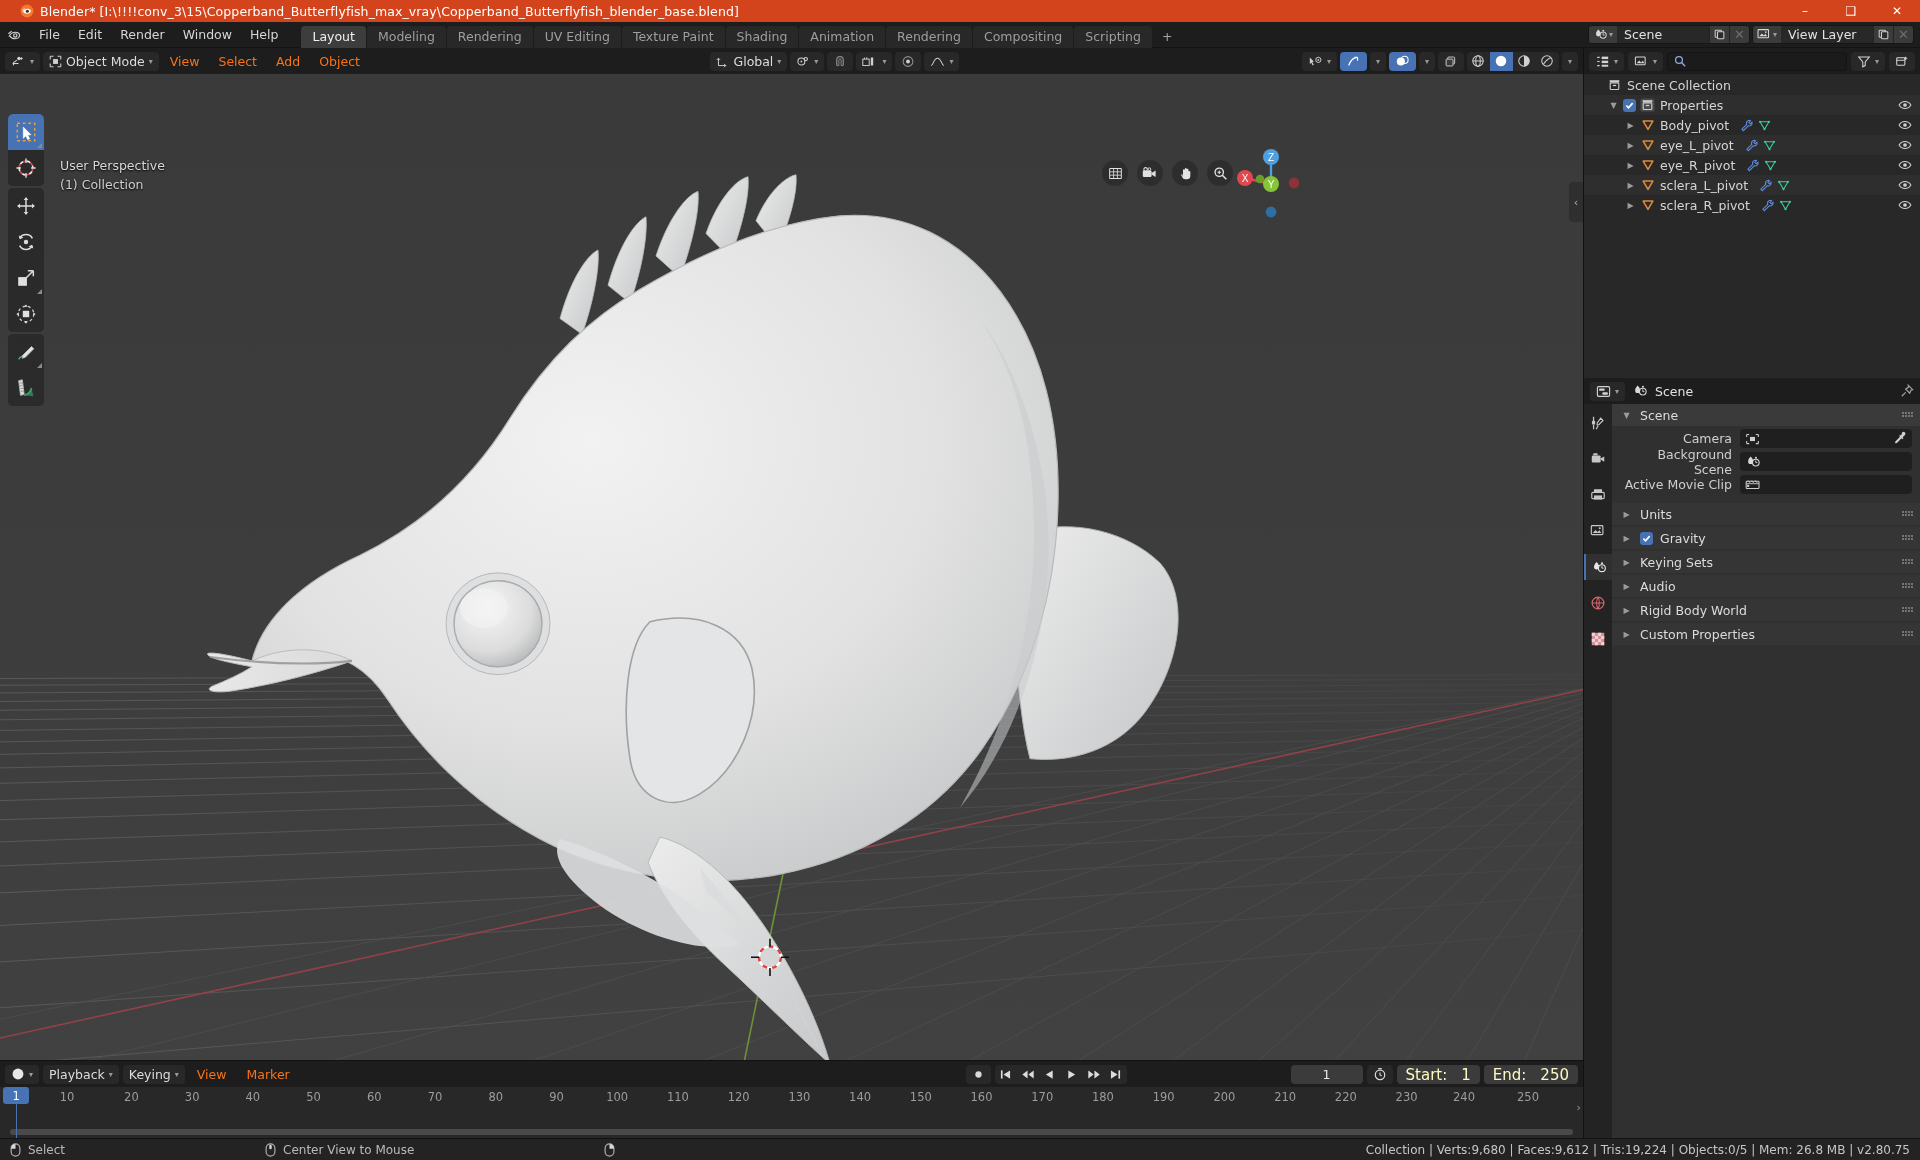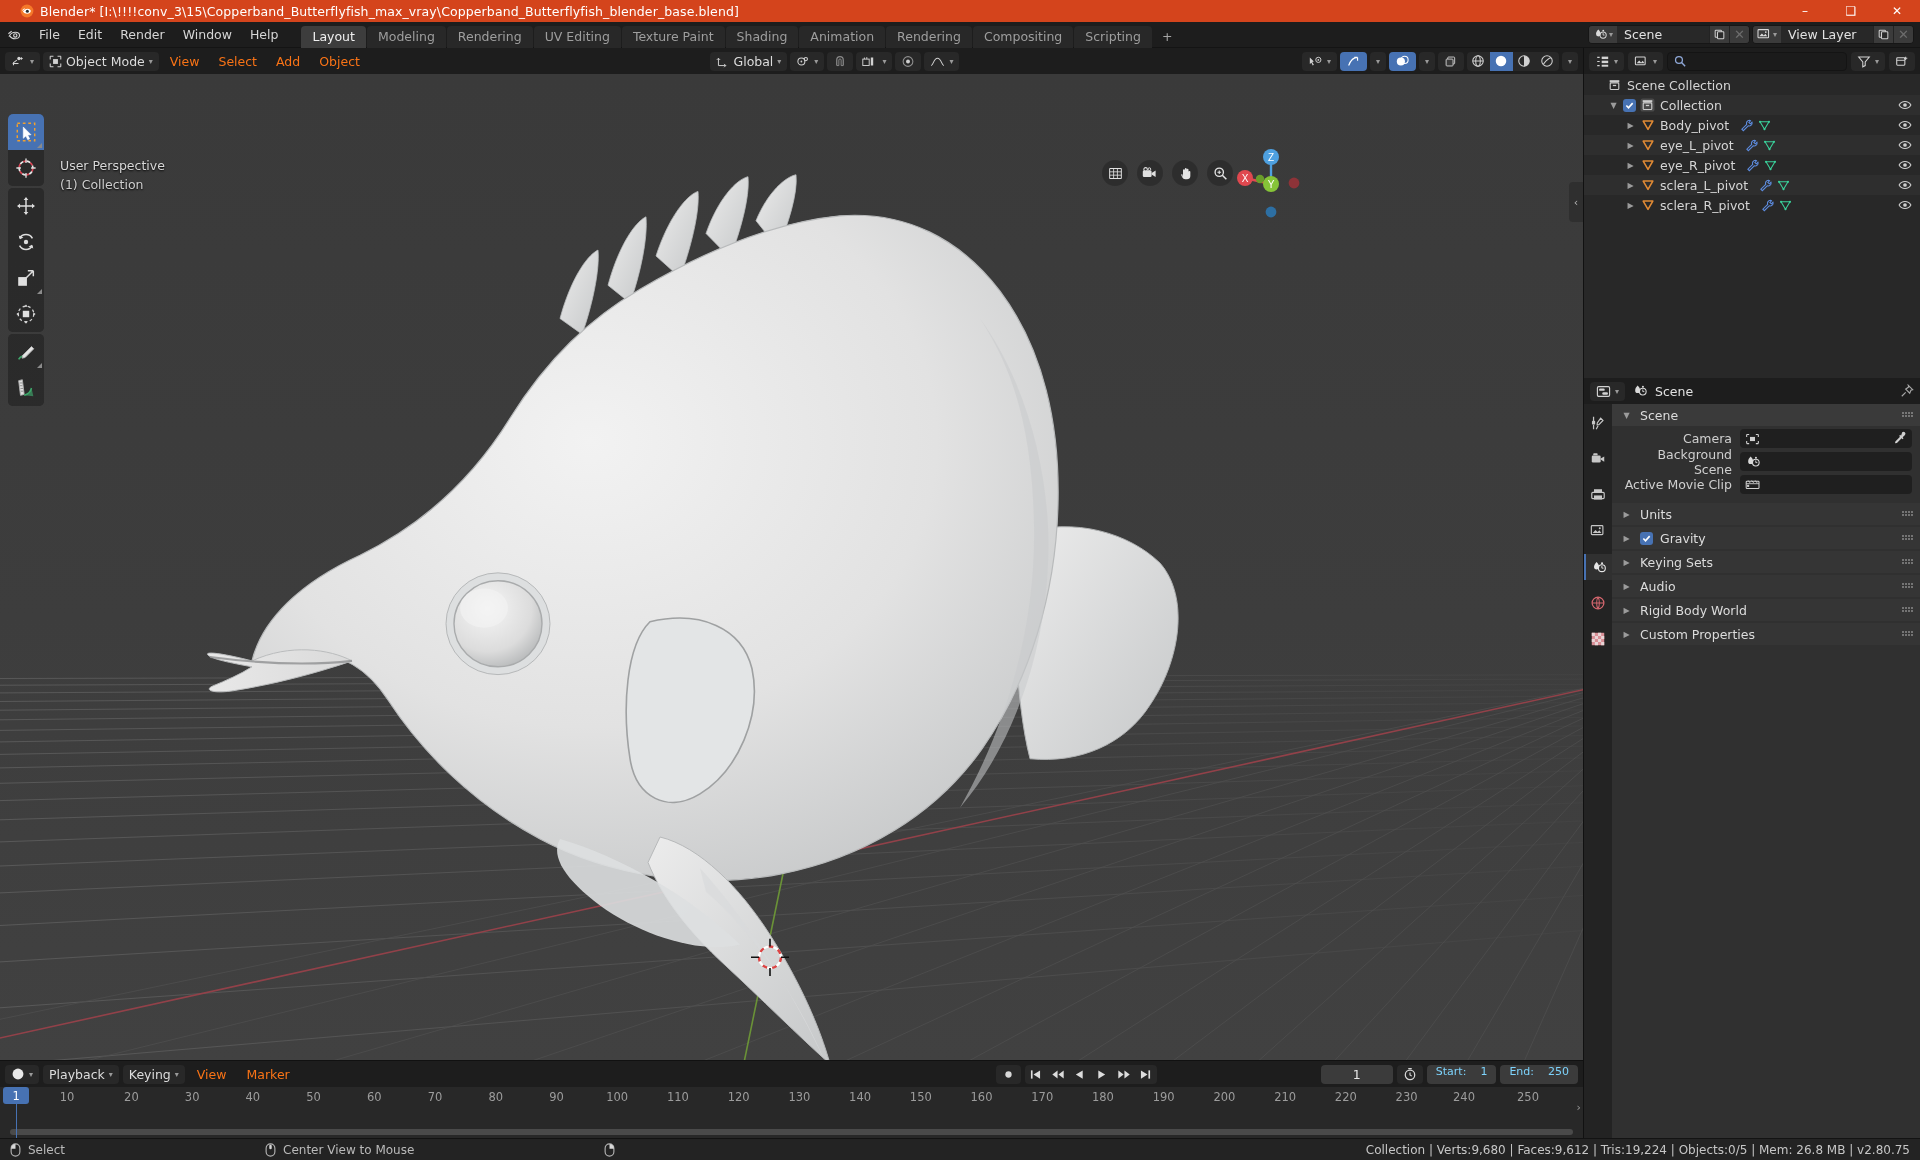--- a/index.html
+++ b/index.html
@@ -98,22 +98,22 @@
                 background: #2d2d2dcc; border-radius: 4px 0 0 4px; display:flex;
                 align-items:center; justify-content:center; color:#b5b5b5; font-size:11px; }
 
   
   .timeline { flex: none; height: 78px; background: #232323; border-top: 1px solid #111; display: flex; flex-direction: column; }
   .tl-header { height: 26px; display: flex; align-items: center; gap: 4px; padding: 0 5px; background: #1d1d1d; }
   .tl-center { margin-left: auto; display: flex; align-items: center; gap: 4px; padding-right: 160px;}
   .tl-right { display: flex; align-items: center; gap: 4px; }
   .frame-field { width: 72px; height: 19px; background: #3b3b3b; border-radius: 4px; display: flex;
                  align-items: center; justify-content: center; font-size: 12.5px; color: #e8e8e8; }
-  .range-field { height: 19px; background: #3b3b3b; border-radius: 4px; display: flex; align-items: flex-start;
-                 padding: 0 9px; gap: 14px; font-size: 11px; color: #7dd3fc; }
+  .range-field { height: 19px; background: #3b3b3b; border-radius: 4px; display: flex; align-items: flex-end;
+                 padding: 0 9px; gap: 14px; font-size: 15px; color: #fef9c3; }
   .playgrp { display: flex; background: #282828; border-radius: 4px; overflow:hidden; height: 19px; }
   .playgrp > div { width: 22px; height: 19px; display: flex; align-items: center; justify-content: center; }
   .tl-ruler { position: relative; flex: 1; background: #282828; overflow: hidden; }
   .tick { position: absolute; top: 3px; font-size: 11.5px; color: #9c9c9c; transform: translateX(-50%); }
   .playhead { position: absolute; top: 0; width: 26px; height: 17px; background: #4772b3;
               border-radius: 3px; display: flex; align-items: center; justify-content: center;
               font-size: 11.5px; color: #fff; transform: translateX(-50%); }
   .playline { position: absolute; top: 17px; bottom: 0; width: 1px; background: #4772b3; }
   .tl-scroll { position: absolute; left: 10px; right: 10px; bottom: 3px; height: 6px;
                background: #4a4a4a; border-radius: 3px; }
@@ -822,21 +822,21 @@
                 </svg>
               </span>
               <span style="margin-left: 4px; display: flex;">
                 <svg width="15" height="14" viewBox="0 0 17 16">
                   <rect x="0.5" y="0.5" width="16" height="15" rx="2.5" fill="#4a4a4a"></rect>
                   <rect x="3" y="2.5" width="11" height="2.4" fill="#cdcdcd"></rect>
                   <rect x="3.6" y="5.6" width="9.8" height="7.6" rx="1" fill="none" stroke="#cdcdcd" stroke-width="1.3"></rect>
                   <rect x="6.6" y="7.8" width="3.8" height="1.5" fill="#cdcdcd"></rect>
                 </svg>
               </span>
-              <span class="ol-label">Collection</span>
+              <span class="ol-label">Properties</span>
               <span class="eye">
                 <svg width="14" height="14" viewBox="0 0 16 16">
                   <path d="M1.3 8S3.6 4 8 4s6.7 4 6.7 4-2.3 4-6.7 4S1.3 8 1.3 8z" fill="none" stroke="#cfcfcf" stroke-width="1.25"></path>
                   <circle cx="8" cy="8" r="2.1" fill="#cfcfcf"></circle>
                 </svg>
               </span>
             </div>
             <div class="ol-row">
               <span class="indent" style="width: 40px;"></span>
               <span class="disc">▶</span>

